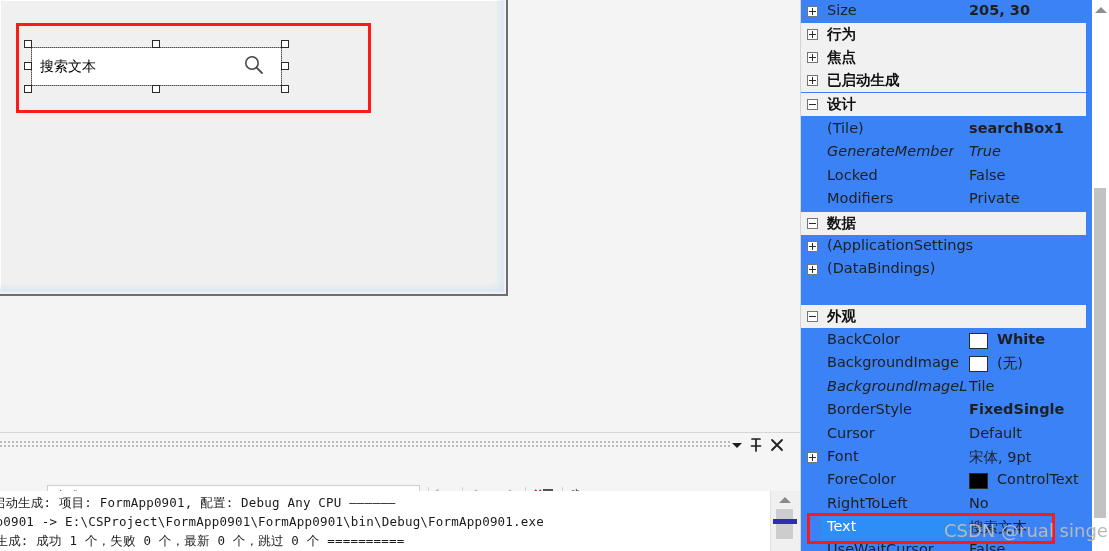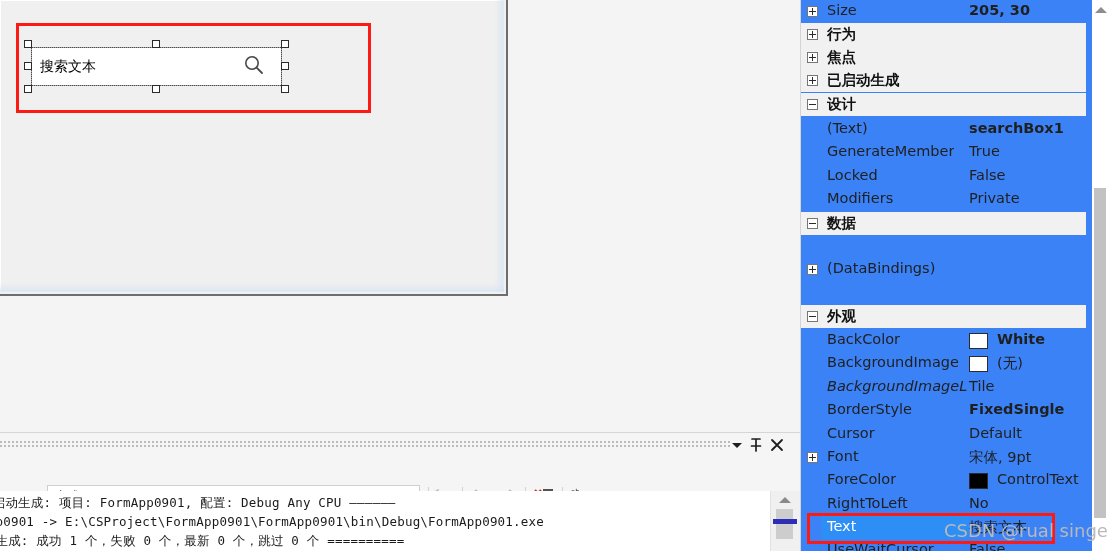--- a/index.html
+++ b/index.html
@@ -350,44 +350,48 @@
       <span class="exp plus"></span>
       <span class="pname">已启动生成</span>
     </div>
 
     <div class="prow cat" style="top:93px;">
       <span class="exp"></span>
       <span class="pname">设计</span>
     </div>
 
     <div class="prow child" style="top:118px;">
-      <span class="pname" style="left:26px;">(Text)</span>
+      <span class="pname" style="left:26px;">(Tile)</span>
       <span class="pval bold">searchBox1</span>
     </div>
 
-    <div class="prow child" style="top:141px;">
+    <div class="prow child" style="top:141px;font-style:italic;">
       <span class="pname" style="left:26px;">GenerateMember</span>
       <span class="pval">True</span>
     </div>
 
     <div class="prow child" style="top:165px;">
       <span class="pname" style="left:26px;">Locked</span>
       <span class="pval">False</span>
     </div>
 
     <div class="prow cat" style="top:212px;">
       <span class="exp"></span>
       <span class="pname">数据</span>
     </div>
 
     <div class="prow child" style="top:188px;">
       <span class="pname" style="left:26px;">Modifiers</span>
       <span class="pval">Private</span>
     </div>
 
+    <div class="prow child" style="top:235px;">
+      <span class="exp plus"></span>
+      <span class="pname" style="left:26px;">(ApplicationSettings</span>
+    </div>
 
     <div class="prow child" style="top:258px;">
       <span class="exp plus"></span>
       <span class="pname" style="left:26px;">(DataBindings)</span>
     </div>
 
     <div class="prow child" style="top:282px;">
       <span class="pname" style="left:26px;margin-top:20px;">Tag</span>
       <span class="pval"></span>
     </div>

